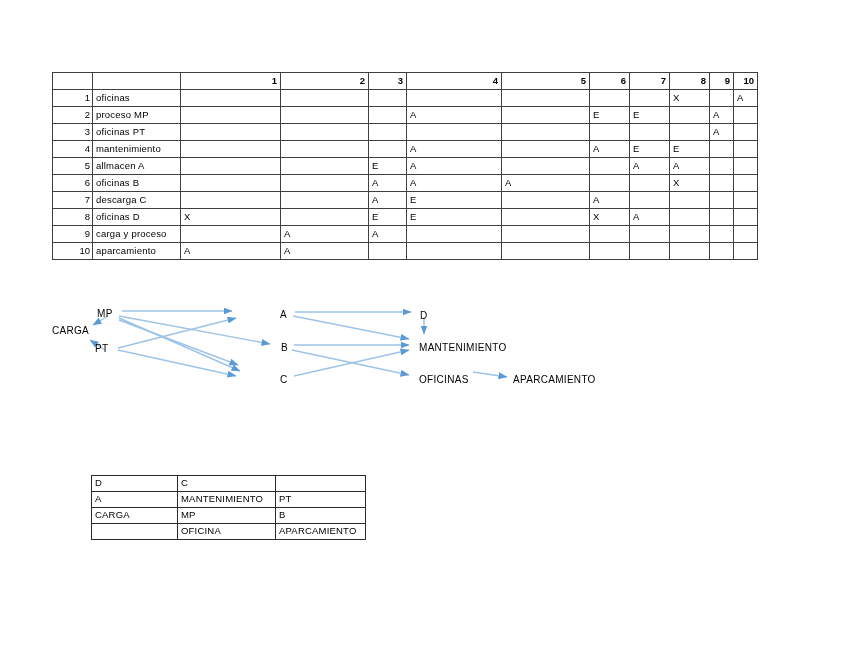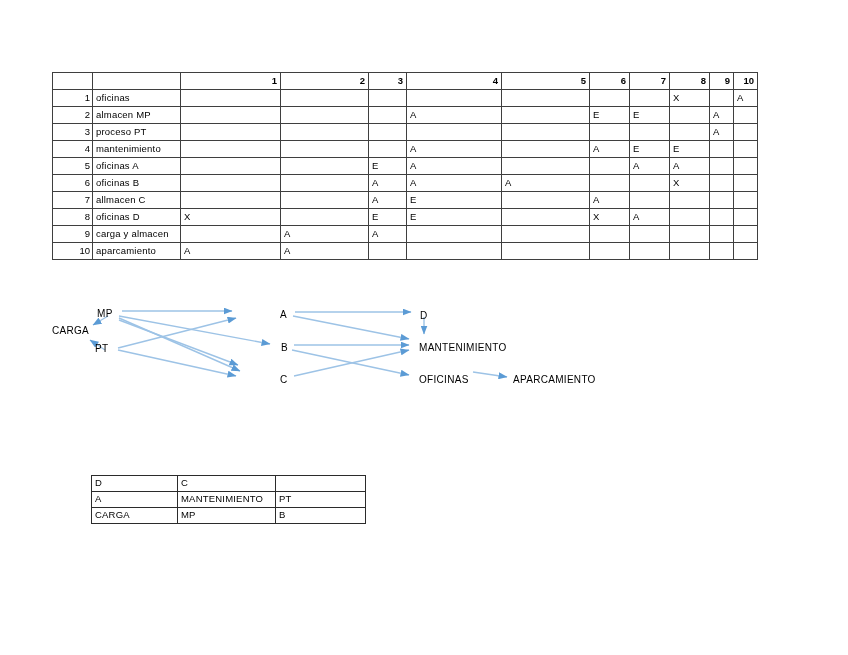--- a/index.html
+++ b/index.html
@@ -164,35 +164,35 @@
           <td class="val"></td>
           <td class="val"></td>
           <td class="val"></td>
           <td class="val"></td>
           <td class="val">X</td>
           <td class="val"></td>
           <td class="val">A</td>
         </tr>
         <tr>
           <td class="rownum">2</td>
-          <td class="label">almacen MP</td>
+          <td class="label">proceso MP</td>
           <td class="val"></td>
           <td class="val"></td>
           <td class="val"></td>
           <td class="val">A</td>
           <td class="val"></td>
           <td class="val">E</td>
           <td class="val">E</td>
           <td class="val"></td>
           <td class="val">A</td>
           <td class="val"></td>
         </tr>
         <tr>
           <td class="rownum">3</td>
-          <td class="label">proceso PT</td>
+          <td class="label">oficinas PT</td>
           <td class="val"></td>
           <td class="val"></td>
           <td class="val"></td>
           <td class="val"></td>
           <td class="val"></td>
           <td class="val"></td>
           <td class="val"></td>
           <td class="val"></td>
           <td class="val">A</td>
           <td class="val"></td>
@@ -206,21 +206,21 @@
           <td class="val">A</td>
           <td class="val"></td>
           <td class="val">A</td>
           <td class="val">E</td>
           <td class="val">E</td>
           <td class="val"></td>
           <td class="val"></td>
         </tr>
         <tr>
           <td class="rownum">5</td>
-          <td class="label">oficinas A</td>
+          <td class="label">allmacen A</td>
           <td class="val"></td>
           <td class="val"></td>
           <td class="val">E</td>
           <td class="val">A</td>
           <td class="val"></td>
           <td class="val"></td>
           <td class="val">A</td>
           <td class="val">A</td>
           <td class="val"></td>
           <td class="val"></td>
@@ -234,21 +234,21 @@
           <td class="val">A</td>
           <td class="val">A</td>
           <td class="val"></td>
           <td class="val"></td>
           <td class="val">X</td>
           <td class="val"></td>
           <td class="val"></td>
         </tr>
         <tr>
           <td class="rownum">7</td>
-          <td class="label">allmacen C</td>
+          <td class="label">descarga C</td>
           <td class="val"></td>
           <td class="val"></td>
           <td class="val">A</td>
           <td class="val">E</td>
           <td class="val"></td>
           <td class="val">A</td>
           <td class="val"></td>
           <td class="val"></td>
           <td class="val"></td>
           <td class="val"></td>
@@ -262,21 +262,21 @@
           <td class="val">E</td>
           <td class="val"></td>
           <td class="val">X</td>
           <td class="val">A</td>
           <td class="val"></td>
           <td class="val"></td>
           <td class="val"></td>
         </tr>
         <tr>
           <td class="rownum">9</td>
-          <td class="label">carga y almacen</td>
+          <td class="label">carga y proceso</td>
           <td class="val"></td>
           <td class="val">A</td>
           <td class="val">A</td>
           <td class="val"></td>
           <td class="val"></td>
           <td class="val"></td>
           <td class="val"></td>
           <td class="val"></td>
           <td class="val"></td>
           <td class="val"></td>
@@ -362,15 +362,20 @@
         <tr>
           <td>A</td>
           <td>MANTENIMIENTO</td>
           <td>PT</td>
         </tr>
         <tr>
           <td>CARGA</td>
           <td>MP</td>
           <td>B</td>
         </tr>
+        <tr>
+          <td></td>
+          <td>OFICINA</td>
+          <td>APARCAMIENTO</td>
+        </tr>
       </tbody>
   </table>
 </div>
 
 </body></html>

